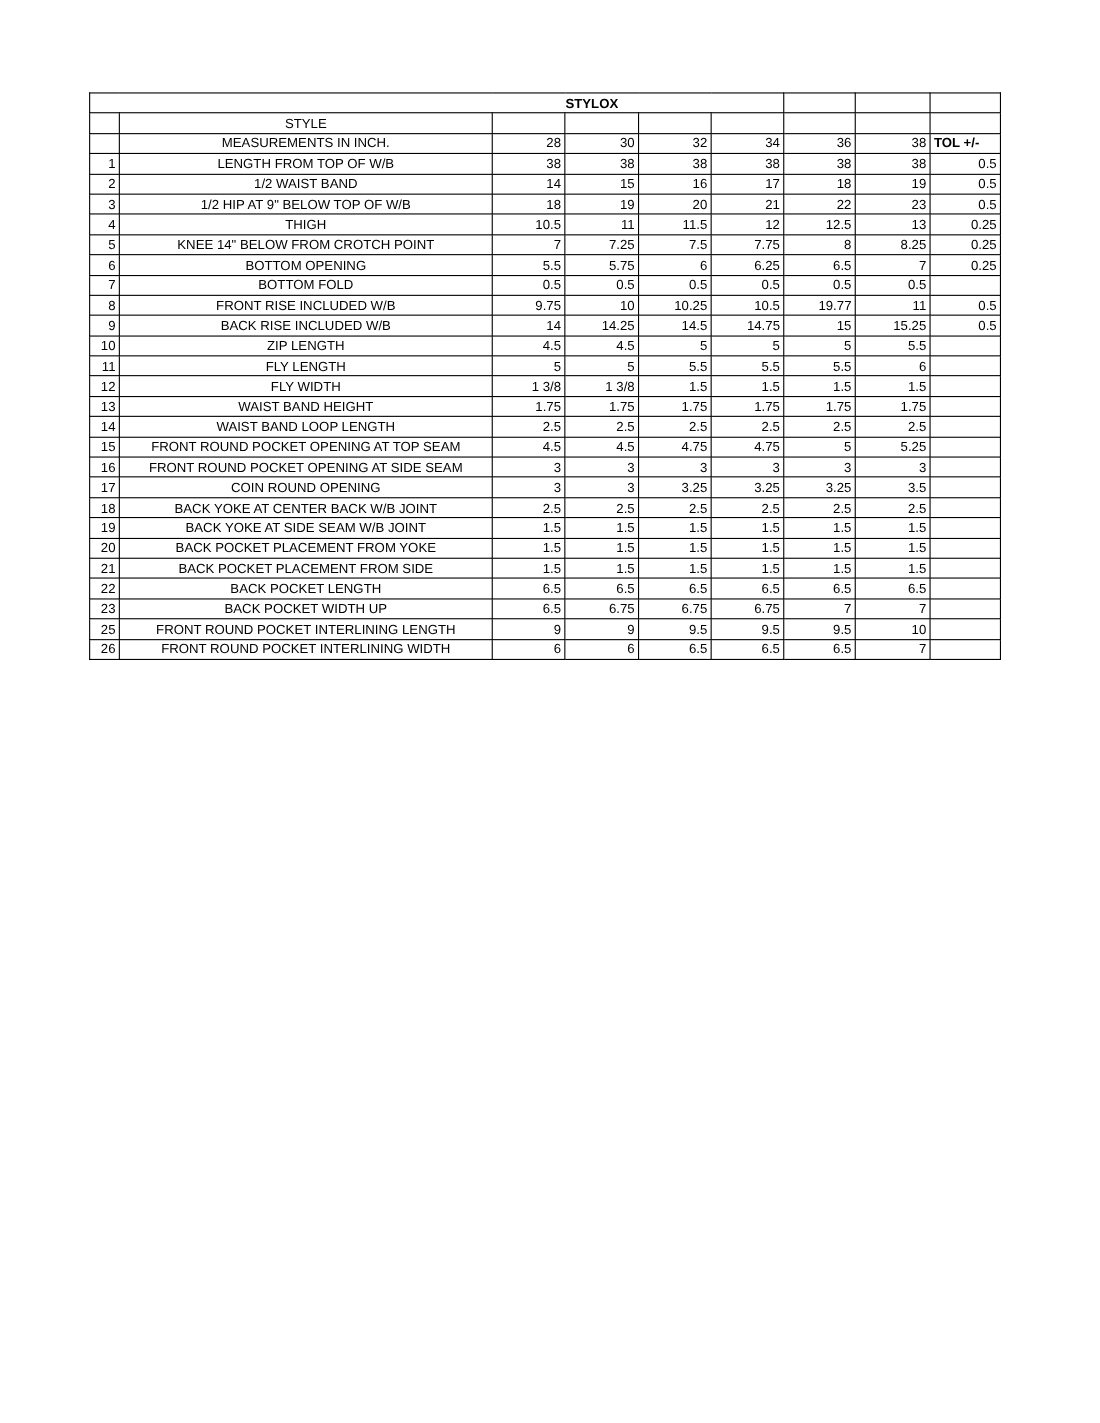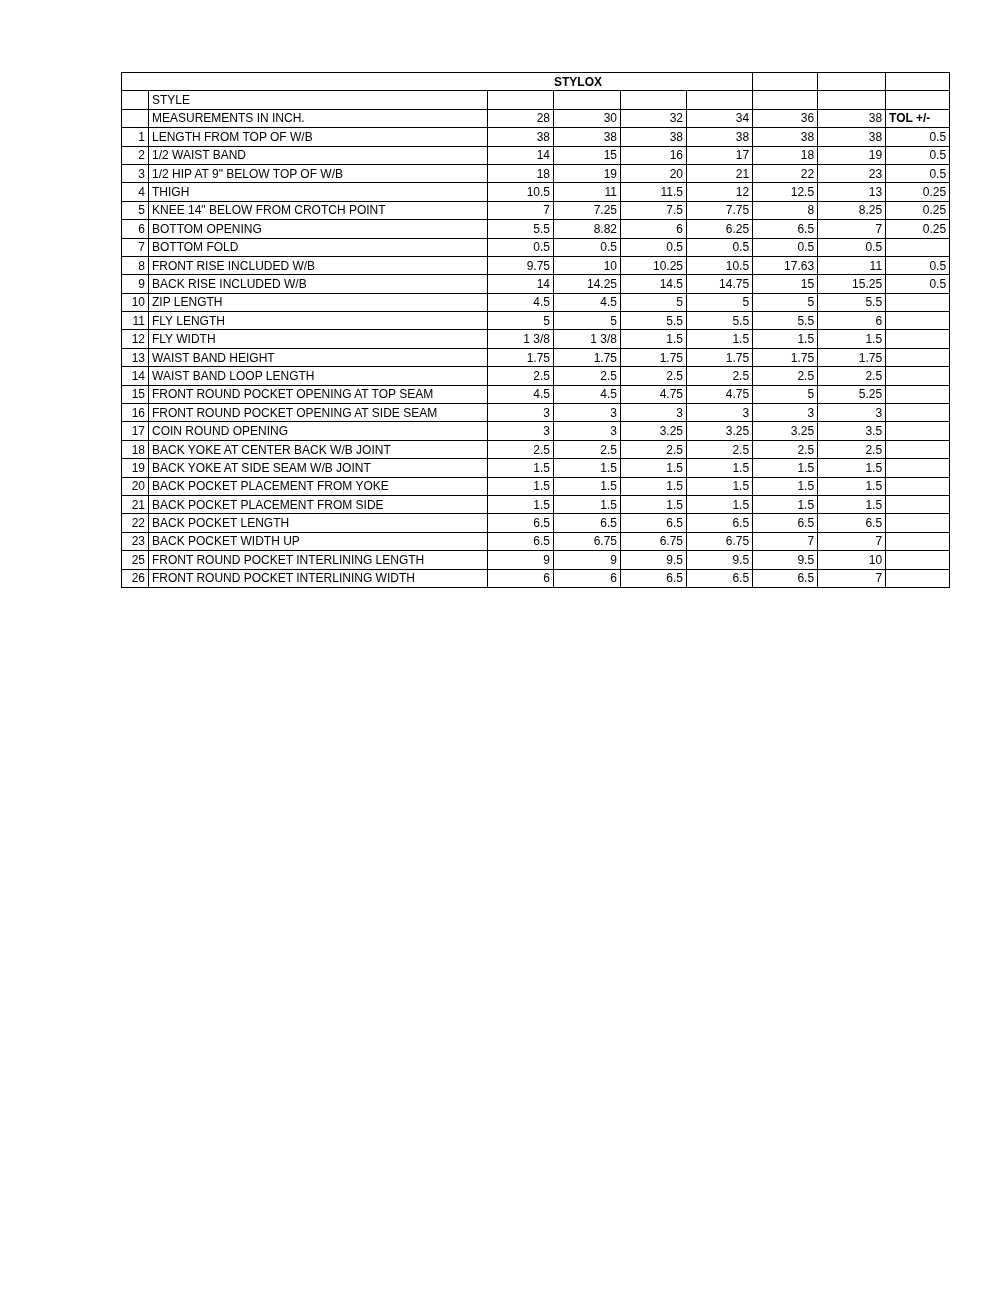--- a/index.html
+++ b/index.html
@@ -14,38 +14,37 @@
   .page {
     position: relative;
     width: 1000px;
     height: 1294px;
     background: #ffffff;
     overflow: hidden;
   }
   table.spec {
     position: absolute;
     left: 81px;
-    top: 72px;
+    top: 84px;
     width: 828px;
     border-collapse: collapse;
     table-layout: fixed;
     font-size: 12px;
     line-height: 1;
-    margin-left: 40px;
   }
   table.spec td {
     border: 1px solid #000;
     height: 17.4px;
     padding: 0 3px;
     overflow: hidden;
     white-space: nowrap;
     vertical-align: middle;
   }
   td.num   { text-align: right; padding-right: 2px; }
-  td.label { text-align: left;  padding-left: 2px; }
+  td.label { text-align: center;  padding-left: 2px; }
   td.val   { text-align: right; }
   td.tol   { text-align: right; }
   td.tol-header { text-align: left; padding-left: 2px; font-weight: bold; }
   td.indent { padding-left: 7px; }
   td.title-host { position: relative; }
   .float-title {
     position: absolute;
     top: 50%;
     transform: translate(-50%, -50%);
     font-weight: bold;
@@ -153,21 +152,21 @@
     <td class="val">7.5</td>
     <td class="val">7.75</td>
     <td class="val">8</td>
     <td class="val">8.25</td>
     <td class="tol">0.25</td>
   </tr>
         <tr>
     <td class="num">6</td>
     <td class="label">BOTTOM OPENING</td>
     <td class="val">5.5</td>
-    <td class="val">8.82</td>
+    <td class="val">5.75</td>
     <td class="val">6</td>
     <td class="val">6.25</td>
     <td class="val">6.5</td>
     <td class="val">7</td>
     <td class="tol">0.25</td>
   </tr>
         <tr>
     <td class="num">7</td>
     <td class="label">BOTTOM FOLD</td>
     <td class="val">0.5</td>
@@ -178,21 +177,21 @@
     <td class="val">0.5</td>
     <td class="tol"></td>
   </tr>
         <tr>
     <td class="num">8</td>
     <td class="label">FRONT RISE INCLUDED W/B</td>
     <td class="val">9.75</td>
     <td class="val">10</td>
     <td class="val">10.25</td>
     <td class="val">10.5</td>
-    <td class="val">17.63</td>
+    <td class="val">19.77</td>
     <td class="val">11</td>
     <td class="tol">0.5</td>
   </tr>
         <tr>
     <td class="num">9</td>
     <td class="label">BACK RISE INCLUDED W/B</td>
     <td class="val">14</td>
     <td class="val">14.25</td>
     <td class="val">14.5</td>
     <td class="val">14.75</td>

